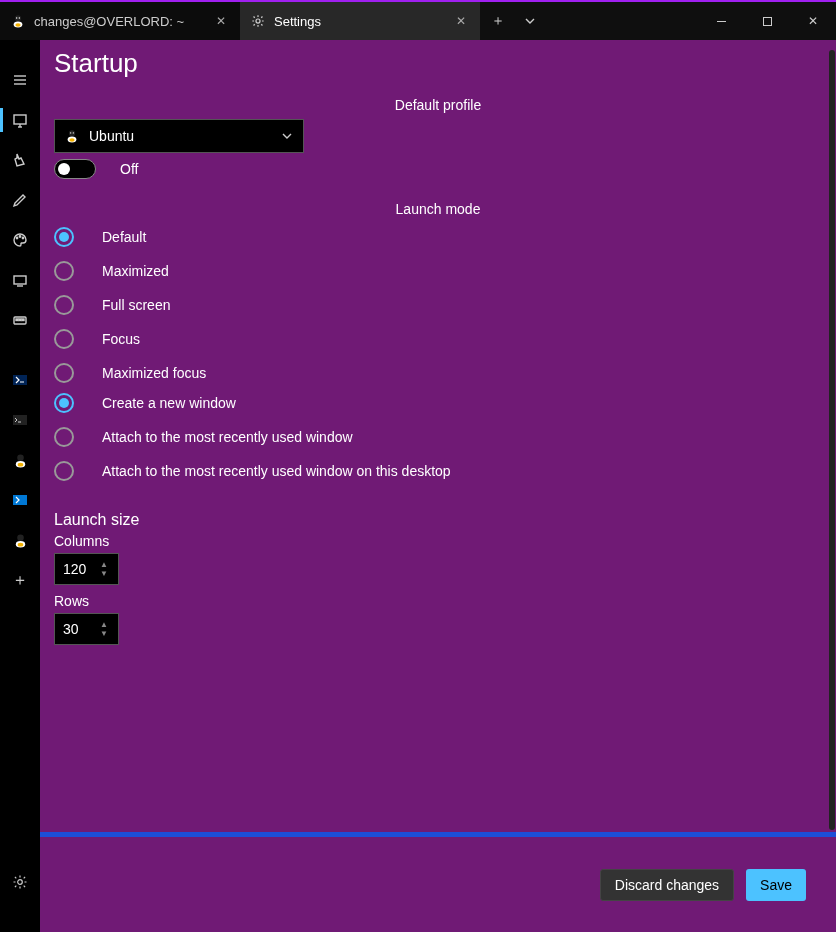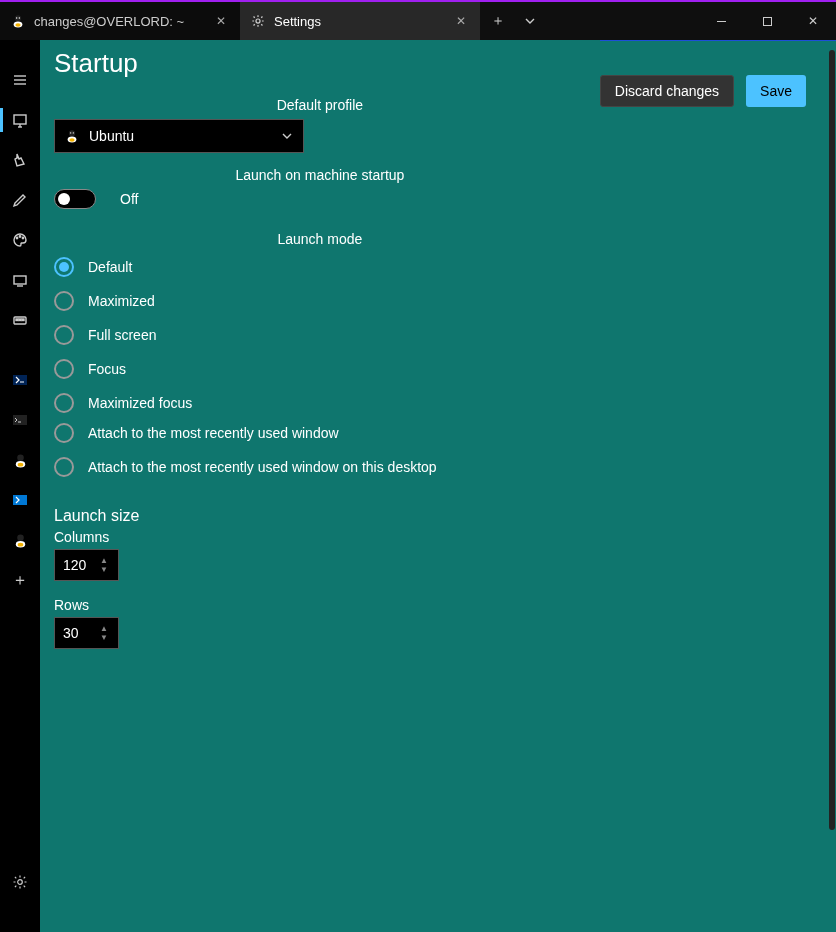--- a/index.html
+++ b/index.html
@@ -16,45 +16,45 @@
   .titlebar-actions .act { width: 20px; height: 20px; display: flex; align-items:center; justify-content:center; color:#ccc; cursor:pointer; font-size:14px; }
   .win-ctrl { margin-left: auto; display:flex; }
   .win-ctrl .wbtn { width:46px; height:38px; display:flex; align-items:center; justify-content:center; color:#ccc; cursor:pointer; font-size:12px;}
   
   .main { display:flex; height: calc(932px - 40px); }
   .sidebar { width:40px; background:#000; display:flex; flex-direction:column; align-items:center; padding-top:20px; gap:0; }
   .sidebar .sbtn { width:40px; height:40px; display:flex; align-items:center; justify-content:center; color:#ccc; cursor:pointer; font-size:16px; position:relative; }
   .sidebar .sbtn.active::before { content:""; position:absolute; left:0; top:8px; bottom:8px; width:3px; background:#4cc2ff; }
   .sidebar .spacer { height:20px; }
   .sidebar .bottom { margin-top:auto; margin-bottom:30px; }
-  .content-wrap { flex:1; display:flex; flex-direction:row; background:#0f766e; }
+  .content-wrap { flex:1; display:flex; flex-direction:column; background:#701a75; }
   .content { flex:1; overflow-y:auto; padding: 8px 14px 20px 14px; }
   h1 { font-size:26px; font-weight:400; margin-bottom:18px; }
   h2 { font-size:16px; font-weight:400; margin-top:30px; margin-bottom:4px; }
   .label { font-size:14px; color:#fff; margin-top:14px; margin-bottom:6px;text-align:center; }
   .field-label { font-size:14px; color:#fff; margin-bottom:4px;}
   
   .select { width:250px; height:34px; border:1px solid #555; background:#000; display:flex; align-items:center; padding:0 10px; gap:10px; font-size:14px; color:#fff; position:relative; cursor:pointer; }
   .select .chev { margin-left:auto; }
   
   .toggle-row { display:flex; align-items:center; gap:24px; margin-top:6px; }
   .toggle { width:42px; height:20px; border:1px solid #888; border-radius:10px; position:relative; background:#000; cursor:pointer; }
   .toggle .knob { width:12px; height:12px; background:#fff; border-radius:50%; position:absolute; top:3px; left:3px; }
   .toggle-state { font-size:14px; }
   
   .radio-group { margin-top:10px; display:flex; flex-direction:column; gap:14px; }
-  .radio { display:flex; align-items:center; gap:14px; font-size:14px; cursor:pointer;text-align:center; }
+  .radio { display:flex; align-items:center; gap:28px; font-size:14px; cursor:pointer;text-align:center; }
   .radio .circle { width:20px; height:20px; border:2px solid #999; border-radius:50%; display:flex; align-items:center; justify-content:center; flex-shrink:0; }
   .radio.selected .circle { border-color:#4cc2ff; }
   .radio.selected .circle::after { content:""; width:10px; height:10px; background:#4cc2ff; border-radius:50%; }
   
   .numbox { width:65px; height:32px; border:1px solid #555; background:#000; color:#fff; display:flex; align-items:center; padding:0 8px; font-size:14px; position:relative; cursor:text; margin-top:4px; }
   .numbox .stepper { position:absolute; right:4px; top:0; bottom:0; width:14px; display:flex; flex-direction:column; justify-content:center; color:#888; font-size:8px; gap:2px;}
   
-  .footer { height:100px; border-top:1px solid #1d4ed8; display:flex; align-items:center; justify-content:flex-end; padding-right:30px; gap:12px; }
+  .footer { height:100px; border-top:5px solid #1d4ed8; display:flex; align-items:center; justify-content:flex-end; padding-right:30px; gap:12px; }
   .btn { height:32px; padding:0 14px; font-size:14px; display:flex; align-items:center; border-radius:3px; cursor:pointer; border:none; }
   .btn.secondary { background:#333; color:#fff; border:1px solid #444; }
   .btn.primary { background:#4cc2ff; color:#000; }
   
   .scroll-ind { position:absolute; right:1px; top:50px; width:6px; height:780px; background:#222; border-radius:3px; }
   svg { display:block; }
 </style>
 </head>
 <body>
 
@@ -213,21 +213,20 @@
             </svg>
           </span>
         <span>Ubuntu</span>
         <span class="chev">
             <svg width="12" height="12" viewBox="0 0 12 12" fill="none" stroke="#ccc" stroke-width="1.4">
               <path d="M2 4l4 4 4-4"></path>
             </svg>
           </span>
       </div>
 
-      <div class="label">Launch on machine startup</div>
       <div class="toggle-row">
         <div class="toggle">
             <div class="knob"></div>
           </div>
         <span class="toggle-state">Off</span>
       </div>
 
       <div class="label" style="margin-top:22px">Launch mode</div>
       <div class="radio-group">
         <div class="radio selected">
@@ -246,38 +245,42 @@
             <div class="circle"></div>
             <span>Focus</span>
           </div>
         <div class="radio">
             <div class="circle"></div>
             <span>Maximized focus</span>
           </div>
       </div>
 
       <div class="radio-group">
+        <div class="radio selected">
+            <div class="circle"></div>
+            <span>Create a new window</span>
+          </div>
         <div class="radio">
             <div class="circle"></div>
             <span>Attach to the most recently used window</span>
           </div>
         <div class="radio">
             <div class="circle"></div>
             <span>Attach to the most recently used window on this desktop</span>
           </div>
       </div>
 
       <h2>Launch size</h2>
       <div class="field-label">Columns</div>
       <div class="numbox">
         <span>120</span>
         <div class="stepper">▲<br>▼</div>
       </div>
 
-      <div class="field-label" style="margin-top:16px">Rows</div>
+      <div class="field-label" style="margin-top:8px">Rows</div>
       <div class="numbox">
         <span>30</span>
         <div class="stepper">▲<br>▼</div>
       </div>
     </div>
 
     <div class="footer">
       <button class="btn secondary">Discard changes</button>
       <button class="btn primary">Save</button>
     </div>

